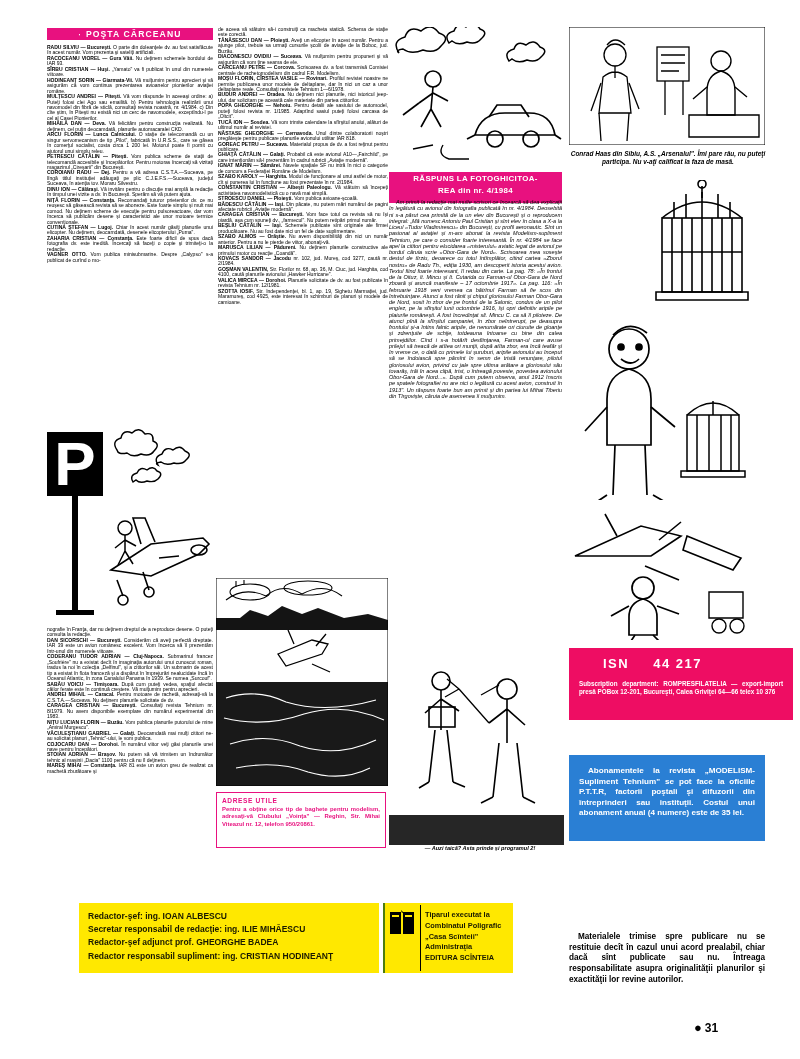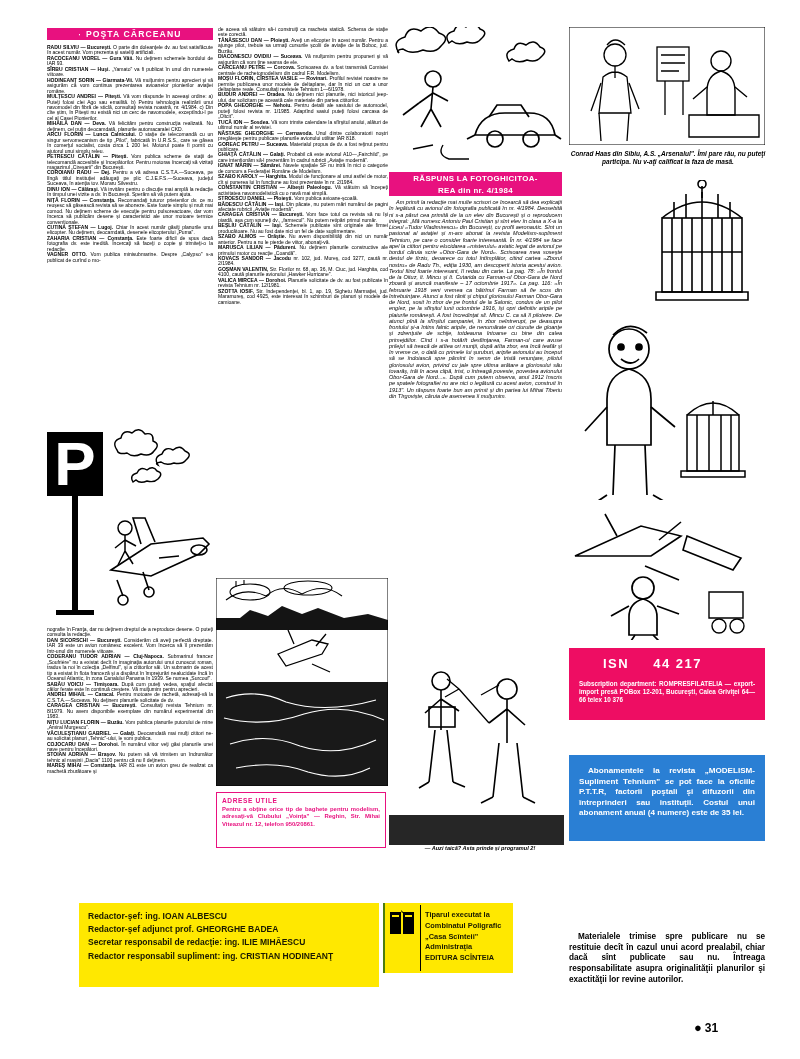--- a/index.html
+++ b/index.html
@@ -30,21 +30,21 @@
     font-weight:bold;text-align:center;
     letter-spacing:1.4px;
   }
   .banner-posta{
     position:absolute;left:47px;top:28px;width:166px;height:12px;
     font-size:8.6px;line-height:12px;letter-spacing:1.1px;
   }
   .banner-posta .dot{font-size:7px;vertical-align:middle;margin-right:4px;}
 
   .banner-raspuns{
-    position:absolute;left:389px;top:172px;width:173px;height:24px;
+    position:absolute;left:389px;top:172px;width:173px;height:31px;
     font-size:7.9px;line-height:11.5px;letter-spacing:.35px;
     padding-top:1px;box-sizing:border-box;
   }
 
   
   .raspuns-body{
     position:absolute;left:389px;top:199px;width:173px;
     font-style:italic;font-size:5.5px;line-height:6.25px;text-align:justify;
   }
   .raspuns-body .indent{text-indent:7px;display:block;}
@@ -69,38 +69,38 @@
   
   .adrese{
     position:absolute;left:216px;top:792px;width:170px;height:56px;
     border:1px solid #e8117f;box-sizing:border-box;padding:4px 5px;
   }
   .adrese-title{color:#e8117f;font-weight:bold;font-size:6.6px;letter-spacing:.6px;margin-bottom:2px;}
   .adrese-txt{color:#e8117f;font-weight:bold;font-size:5.9px;line-height:7.3px;text-align:justify;}
 
   
   .isn{
-    position:absolute;left:569px;top:648px;width:196px;height:72px;
+    position:absolute;left:569px;top:648px;width:224px;height:72px;
     background:#ee0d63;color:#fff;box-sizing:border-box;padding:8px 10px;
   }
   .isn-title{font-weight:bold;font-size:13px;letter-spacing:1.5px;margin-bottom:9px;}
   .isn-title span{margin-left:24px;}
   .isn-txt{font-weight:bold;font-size:6.3px;line-height:7.8px;text-align:justify;}
 
   
   .abo{
     position:absolute;left:569px;top:755px;width:196px;height:86px;
     background:#2a7fd4;color:#fff;box-sizing:border-box;padding:11px 10px;
   }
   .abo-txt{font-weight:bold;font-size:8.1px;line-height:10.6px;text-align:justify;}
   .abo-txt .indent{text-indent:9px;display:block;}
 
   
   .colophon{
-    position:absolute;left:79px;top:903px;width:300px;height:84px;
+    position:absolute;left:79px;top:903px;width:300px;height:70px;
     background:#ffe800;box-sizing:border-box;padding:7px 9px;
   }
   .colophon div{font-weight:bold;font-size:8.5px;line-height:13.2px;color:#1a1a00;white-space:nowrap;}
 
   .tipar{
     position:absolute;left:383px;top:903px;width:130px;height:70px;
     background:#ffe800;box-sizing:border-box;padding:7px 6px 7px 40px;
     border-left:2px solid #4d7c0f;
   }
   .tipar div{font-weight:bold;font-size:7.4px;line-height:10.8px;color:#1a1a00;white-space:nowrap;}
@@ -415,22 +415,22 @@
   </div>
 
   <div class="abo">
     <div class="abo-txt">
         <span class="indent">Abonamentele la revista „MODELISM-Supliment Tehnium" se pot face la oficiile P.T.T.R, factorii poştali şi difuzorii din întreprinderi sau instituţii. Costul unui abonament anual (4 numere) este de 35 lei.</span>
       </div>
   </div>
 
   <div class="colophon">
     <div>Redactor-şef: ing. IOAN ALBESCU</div>
+    <div>Secretar responsabil de redacţie: ing. ILIE MIHĂESCU</div>
     <div>Redactor-şef adjunct prof. GHEORGHE BADEA</div>
-    <div>Secretar responsabil de redacţie: ing. ILIE MIHĂESCU</div>
     <div>Redactor responsabil supliment: ing. CRISTIAN HODINEANŢ</div>
   </div>
 
   <div class="tipar">
     <div>Tiparul executat la</div>
     <div>Combinatul Poligrafic</div>
     <div>„Casa Scînteii"</div>
     <div>Administraţia</div>
     <div>EDITURA SCÎNTEIA</div>
   </div>

